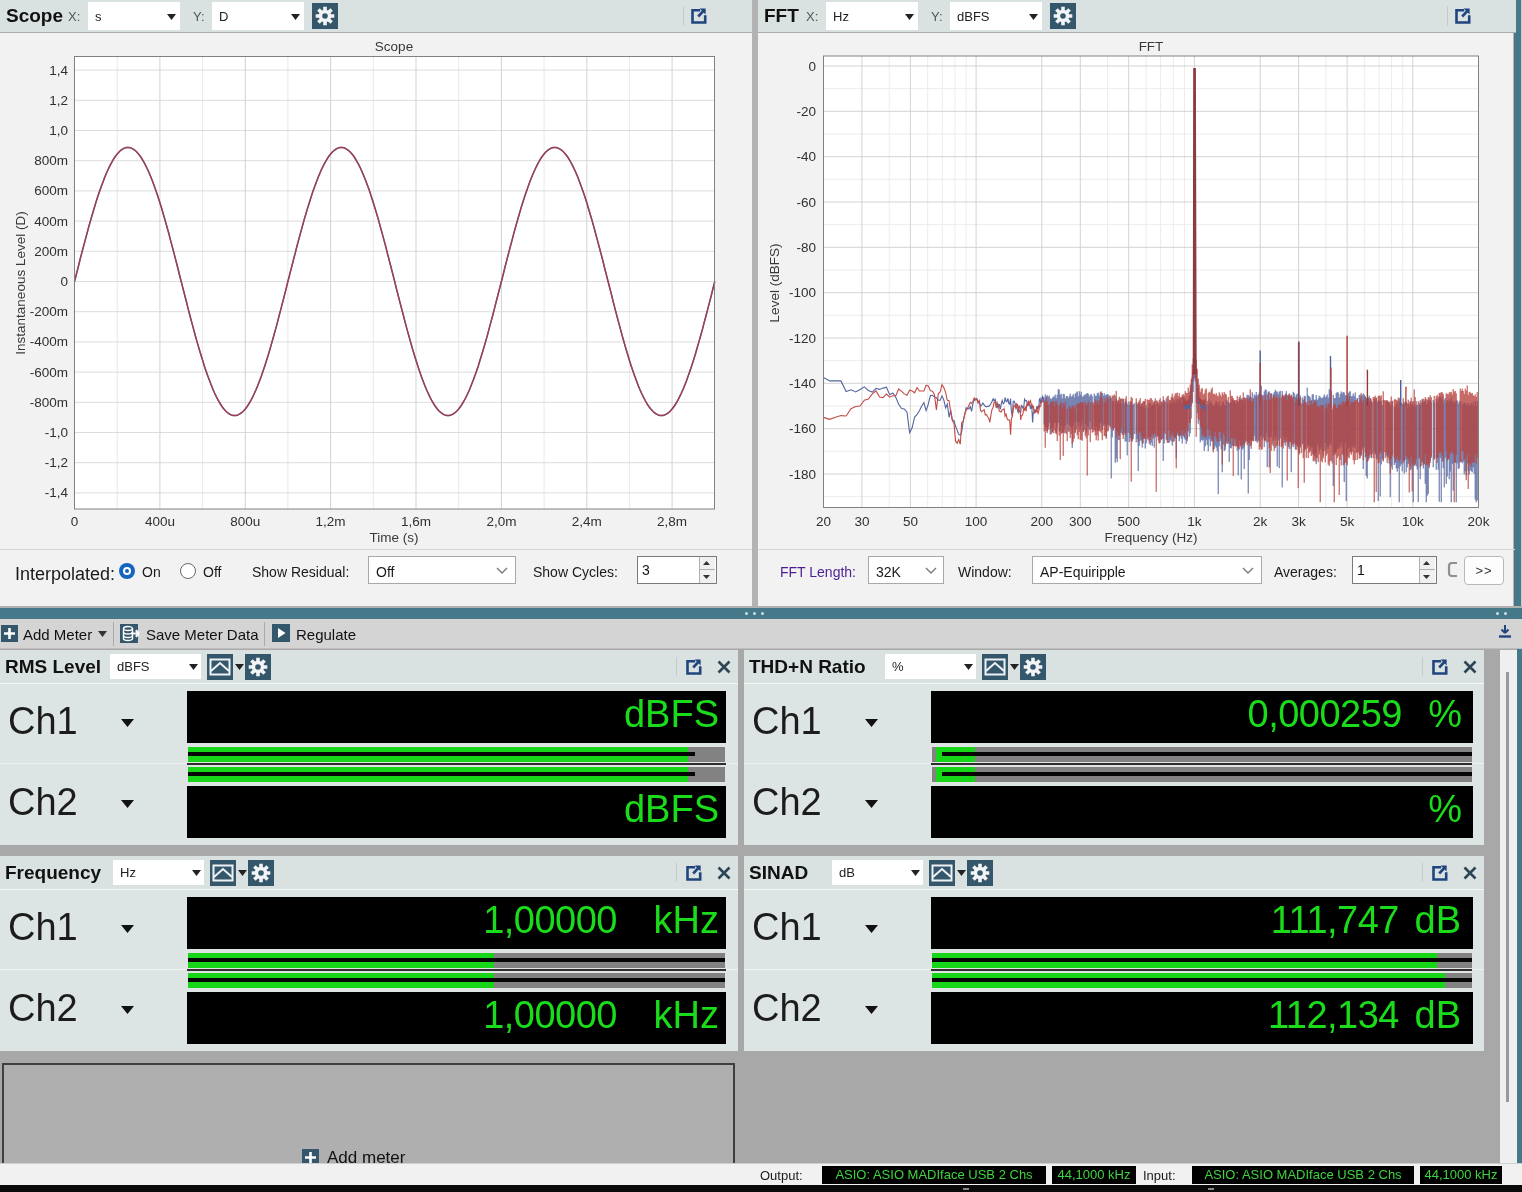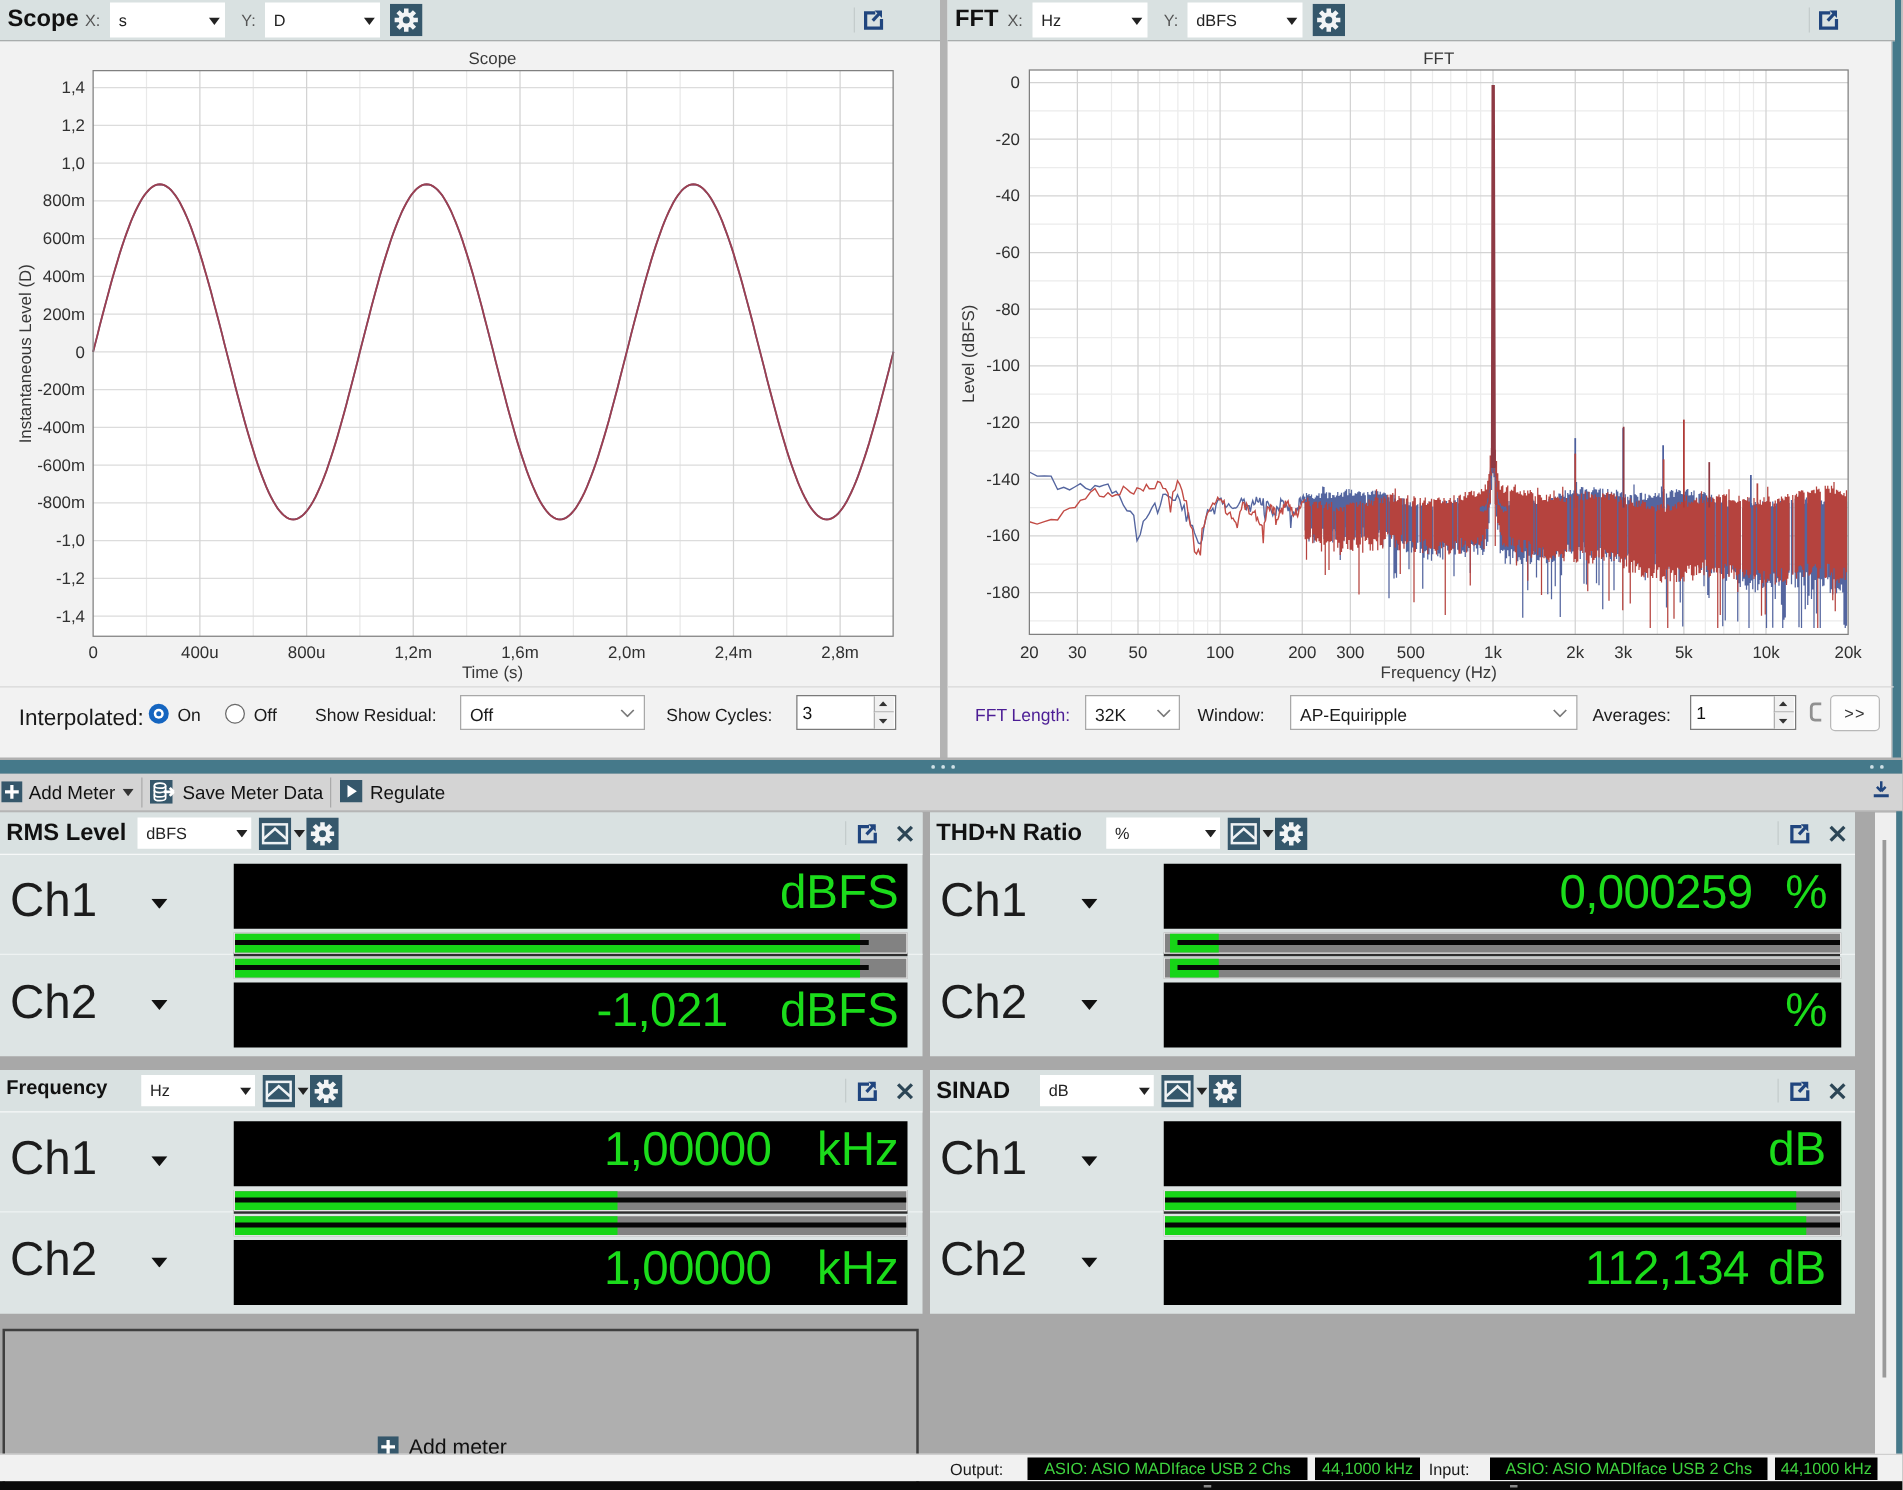--- a/index.html
+++ b/index.html
@@ -279,21 +279,20 @@
     </svg>
     <div style="position:absolute;left:187px;top:691px;width:539px;height:52px;background:#000"></div>
     <div style="position:absolute;left:187px;top:693px;width:532px;text-align:right;font-size:38px;color:#1bdc1b">dBFS</div>
     <div style="position:absolute;left:187px;top:746px;width:537px;height:15px;background:#828282;border:1px solid #e3e3e3"></div>
     <div style="position:absolute;left:188px;top:747px;width:500px;height:15px;background:#17d517"></div>
     <div style="position:absolute;left:188px;top:752px;width:507px;height:4px;background:#060606"></div>
     <div style="position:absolute;left:187px;top:766px;width:537px;height:15px;background:#828282;border:1px solid #e3e3e3"></div>
     <div style="position:absolute;left:188px;top:767px;width:500px;height:15px;background:#17d517"></div>
     <div style="position:absolute;left:188px;top:772px;width:507px;height:4px;background:#060606"></div>
     <div style="position:absolute;left:187px;top:786px;width:539px;height:52px;background:#000"></div>
-    <div style="position:absolute;left:187px;top:788px;width:395px;text-align:right;font-size:38px;color:#1bdc1b;letter-spacing:-0.5px">-1,021</div>
     <div style="position:absolute;left:187px;top:788px;width:532px;text-align:right;font-size:38px;color:#1bdc1b">dBFS</div>
     <div style="position:absolute;left:744px;top:650px;width:740px;height:195px;background:#dde4e4"></div>
     <div style="position:absolute;left:744px;top:650px;width:740px;height:33px;background:#d9e1e1"></div>
     <div style="position:absolute;left:744px;top:683px;width:740px;height:1px;background:#f6f8f8"></div>
     <div style="position:absolute;left:749px;top:656px;font-size:19px;font-weight:bold;color:#111">THD+N Ratio</div>
     <div style="position:absolute;left:885px;top:654px;width:91px;height:25px;background:#fff"></div>
     <div style="position:absolute;left:892px;top:659px;font-size:13px;color:#222">%</div>
     <svg width="9" height="6" style="position:absolute;left:964px;top:664px" viewBox="0 0 9 6" preserveAspectRatio="none">
       <path d="M0 0h9L4.5 6z" fill="#222"></path>
     </svg>
@@ -337,21 +336,21 @@
     <div style="position:absolute;left:936px;top:747px;width:39px;height:15px;background:#17d517"></div>
     <div style="position:absolute;left:942px;top:752px;width:530px;height:4px;background:#060606"></div>
     <div style="position:absolute;left:931px;top:766px;width:540px;height:15px;background:#828282;border:1px solid #e3e3e3"></div>
     <div style="position:absolute;left:936px;top:767px;width:39px;height:15px;background:#17d517"></div>
     <div style="position:absolute;left:942px;top:772px;width:530px;height:4px;background:#060606"></div>
     <div style="position:absolute;left:931px;top:786px;width:542px;height:52px;background:#000"></div>
     <div style="position:absolute;left:931px;top:788px;width:531px;text-align:right;font-size:38px;color:#1bdc1b">%</div>
     <div style="position:absolute;left:0px;top:856px;width:738px;height:195px;background:#dde4e4"></div>
     <div style="position:absolute;left:0px;top:856px;width:738px;height:33px;background:#d9e1e1"></div>
     <div style="position:absolute;left:0px;top:889px;width:738px;height:1px;background:#f6f8f8"></div>
-    <div style="position:absolute;left:5px;top:862px;font-size:16px;font-weight:bold;color:#111">Frequency</div>
+    <div style="position:absolute;left:5px;top:862px;font-size:19px;font-weight:bold;color:#111">Frequency</div>
     <div style="position:absolute;left:113px;top:860px;width:91px;height:25px;background:#fff"></div>
     <div style="position:absolute;left:120px;top:865px;font-size:13px;color:#222">Hz</div>
     <svg width="9" height="6" style="position:absolute;left:192px;top:870px" viewBox="0 0 9 6" preserveAspectRatio="none">
       <path d="M0 0h9L4.5 6z" fill="#222"></path>
     </svg>
     <svg width="26" height="26" style="position:absolute;left:210px;top:860px" viewBox="0 0 26 26">
       <rect width="26" height="26" fill="#35576b"></rect>
       <rect x="3.5" y="5.5" width="19" height="15" fill="none" stroke="#eef2f4" stroke-width="2"></rect>
       <path d="M4 17L13 9L22 17" fill="none" stroke="#eef2f4" stroke-width="2"></path>
     </svg>
@@ -431,20 +430,21 @@
     <div style="position:absolute;left:931px;top:968px;width:541px;height:3px;background:#2e2e2e"></div>
     <div style="position:absolute;left:752px;top:906px;font-size:38px;color:#1c1c1c">Ch1</div>
     <div style="position:absolute;left:752px;top:987px;font-size:38px;color:#1c1c1c">Ch2</div>
     <svg width="13" height="8" style="position:absolute;left:865px;top:925px" viewBox="0 0 9 6" preserveAspectRatio="none">
       <path d="M0 0h9L4.5 6z" fill="#111"></path>
     </svg>
     <svg width="13" height="8" style="position:absolute;left:865px;top:1006px" viewBox="0 0 9 6" preserveAspectRatio="none">
       <path d="M0 0h9L4.5 6z" fill="#111"></path>
     </svg>
     <div style="position:absolute;left:931px;top:897px;width:542px;height:52px;background:#000"></div>
+    <div style="position:absolute;left:931px;top:899px;width:468px;text-align:right;font-size:38px;color:#1bdc1b;letter-spacing:-0.5px">111,747</div>
     <div style="position:absolute;left:931px;top:899px;width:530px;text-align:right;font-size:38px;color:#1bdc1b">dB</div>
     <div style="position:absolute;left:931px;top:952px;width:540px;height:15px;background:#828282;border:1px solid #e3e3e3"></div>
     <div style="position:absolute;left:932px;top:953px;width:505px;height:15px;background:#17d517"></div>
     <div style="position:absolute;left:932px;top:958px;width:540px;height:4px;background:#060606"></div>
     <div style="position:absolute;left:931px;top:972px;width:540px;height:15px;background:#828282;border:1px solid #e3e3e3"></div>
     <div style="position:absolute;left:932px;top:973px;width:513px;height:15px;background:#17d517"></div>
     <div style="position:absolute;left:932px;top:978px;width:540px;height:4px;background:#060606"></div>
     <div style="position:absolute;left:931px;top:992px;width:542px;height:52px;background:#000"></div>
     <div style="position:absolute;left:931px;top:994px;width:468px;text-align:right;font-size:38px;color:#1bdc1b;letter-spacing:-0.5px">112,134</div>
     <div style="position:absolute;left:931px;top:994px;width:530px;text-align:right;font-size:38px;color:#1bdc1b">dB</div>

